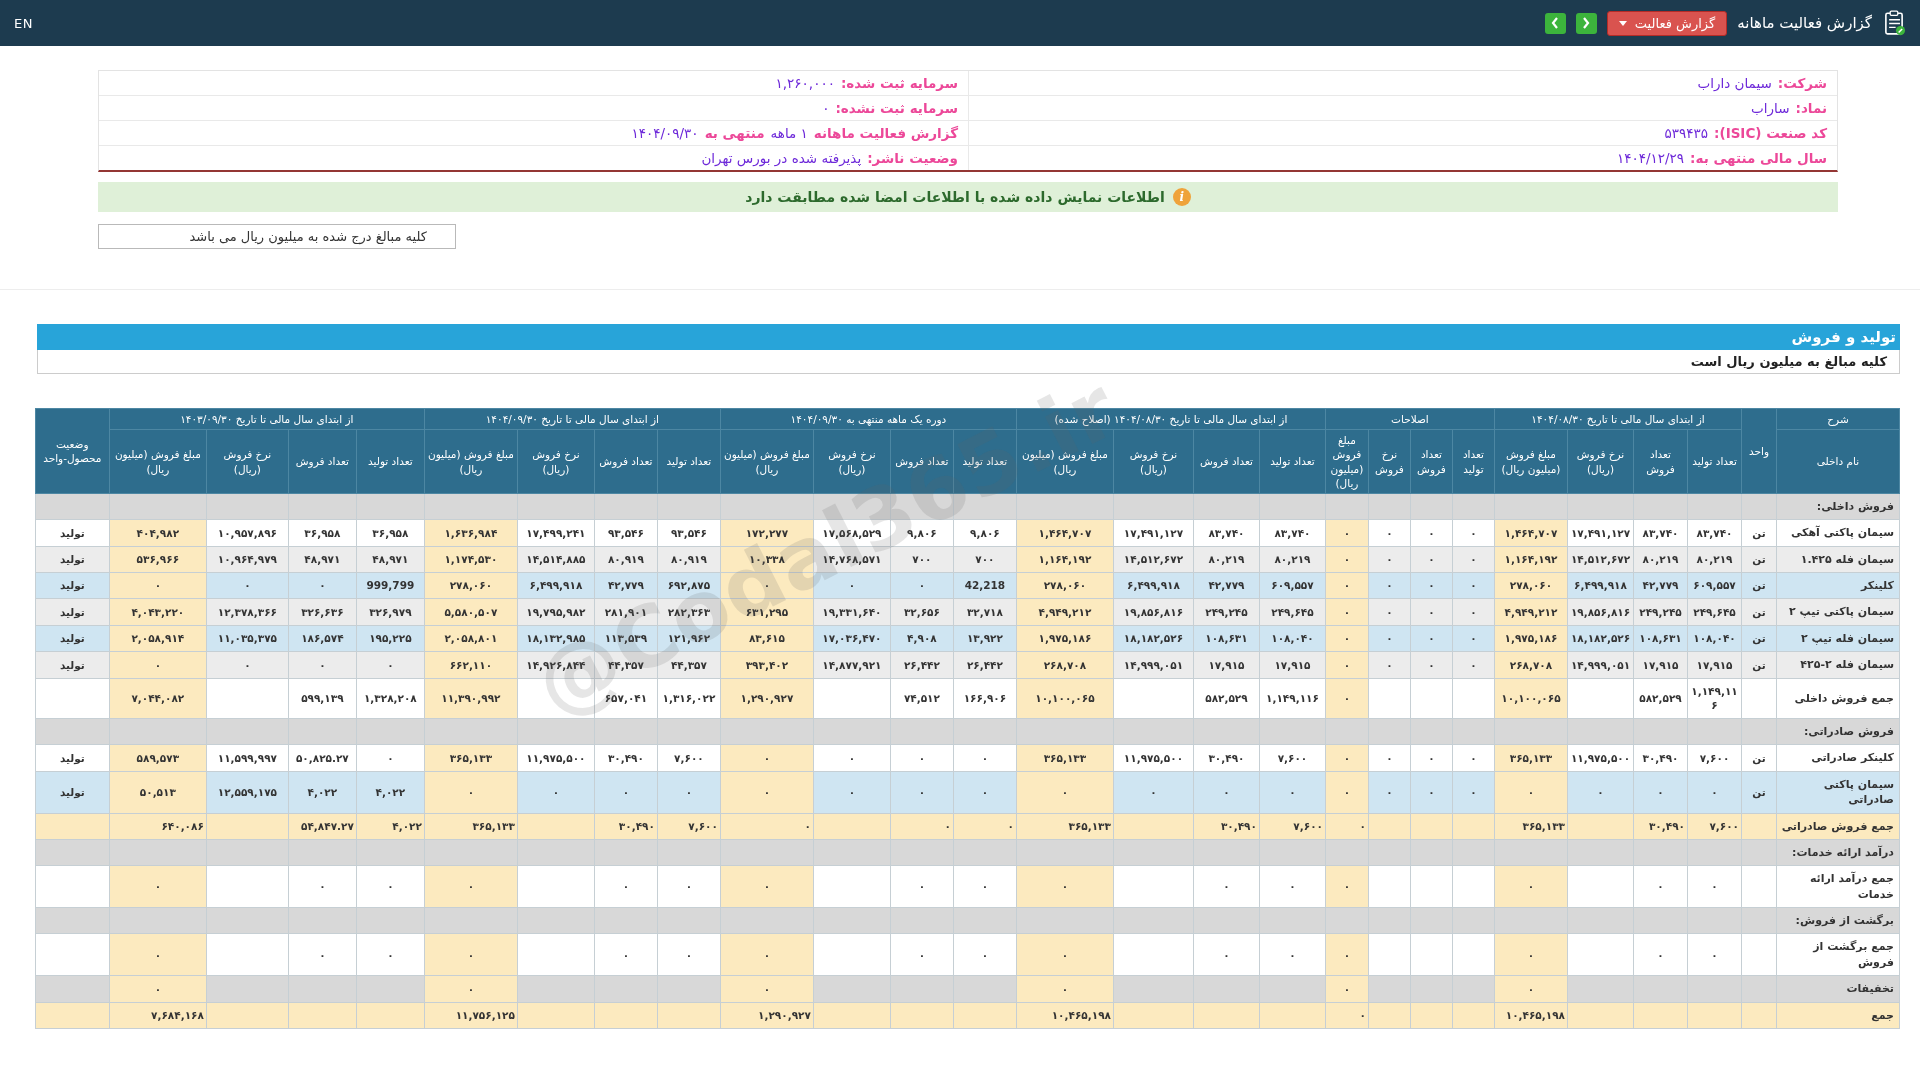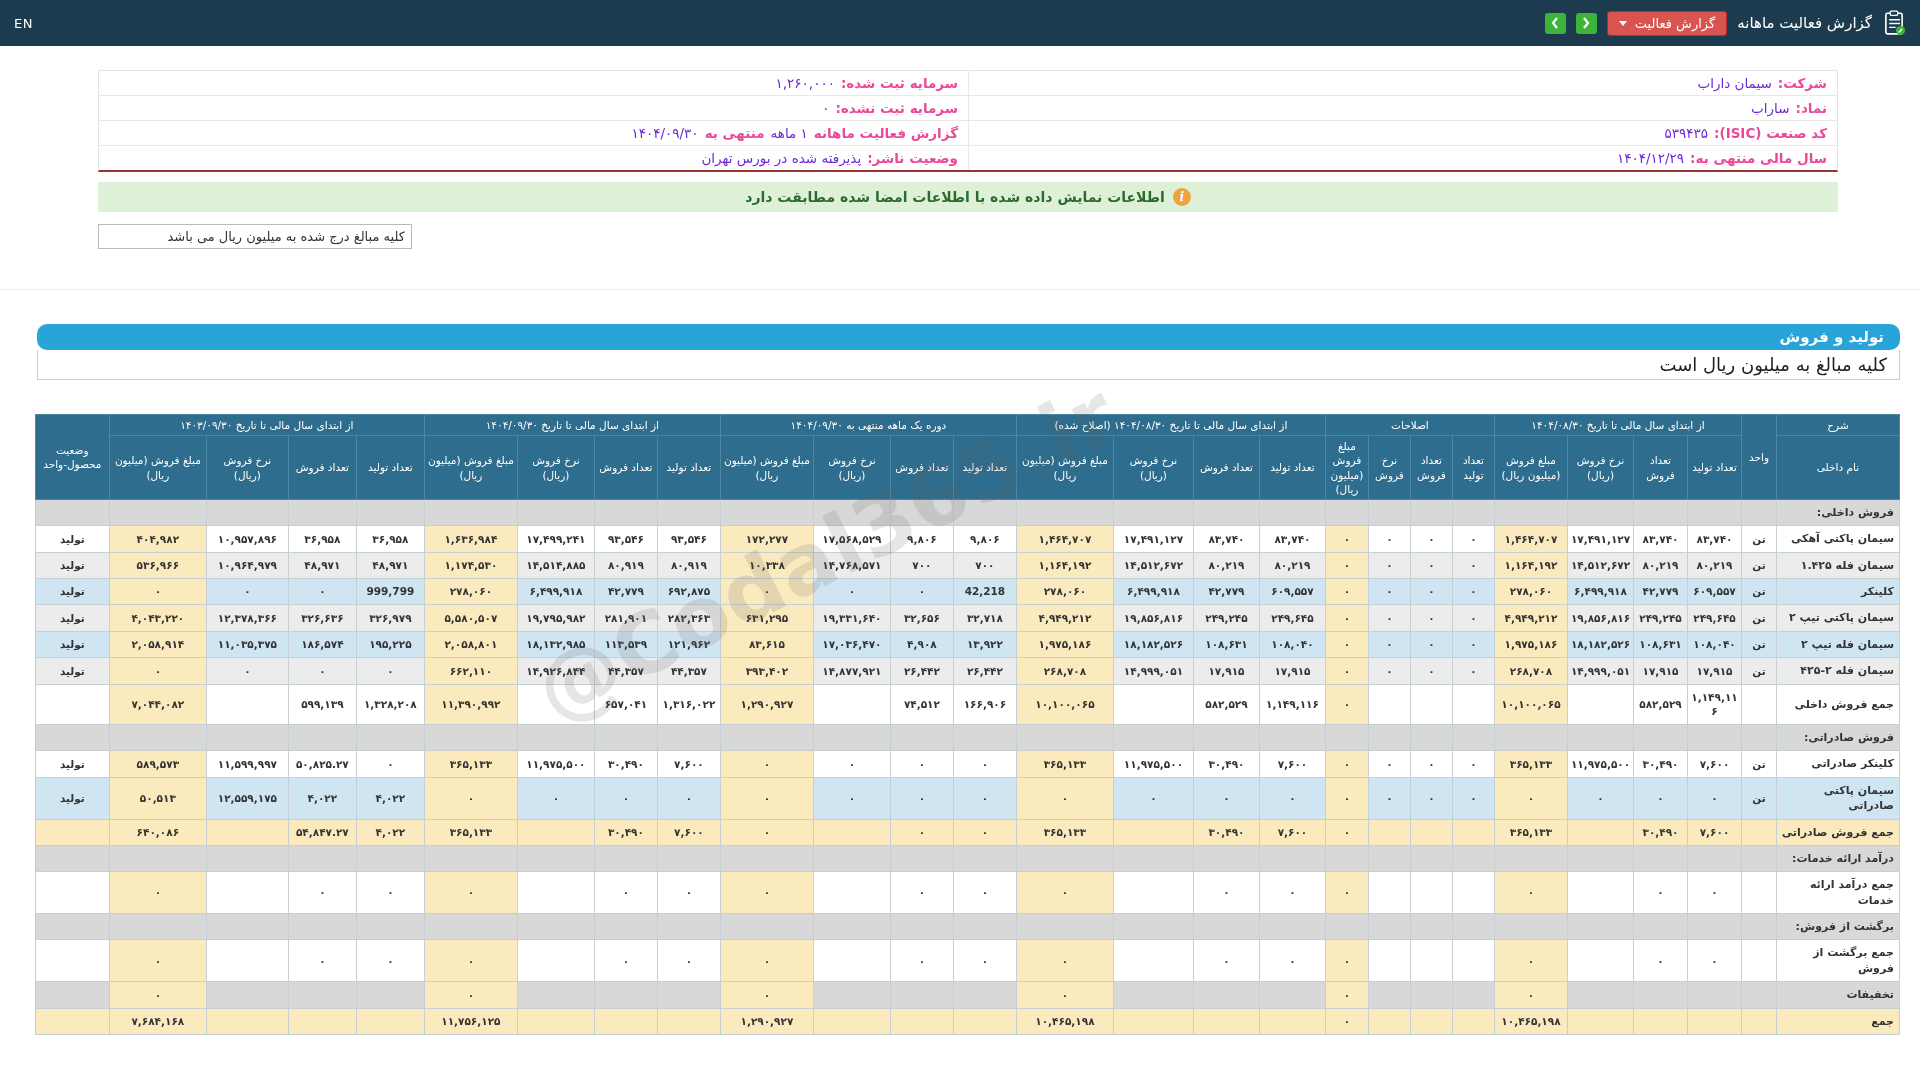--- a/index.html
+++ b/index.html
@@ -20,36 +20,36 @@
   .info-row + .info-row{border-top:1px solid #e9e9e9;}
   .half{width:50%;display:flex;align-items:center;gap:6px;padding:4px 10px;box-sizing:border-box;font-size:13.5px;}
   .half.rhalf{border-left:1px solid #e9e9e9;}
   .lbl{color:#ec4899;font-weight:bold;}
   .val{color:#6d28d9;}
   
   .banner{margin:10px 82px 0 98px;background:#dff0d8;height:30px;display:flex;align-items:center;justify-content:center;gap:8px;
     color:#2d6a2d;font-size:14px;font-weight:bold;}
   .banner-icon{width:18px;height:18px;border-radius:50%;background:#efa33b;color:#fff;font-style:italic;font-weight:bold;
     font-size:12px;display:flex;align-items:center;justify-content:center;font-family:"DejaVu Serif",serif;flex:0 0 auto;}
-  .note-box{margin:12px auto 12px 98px;width:300px;border:1px solid #b9b9b9;padding:4px 6px;font-size:13px;color:#333;}
+  .note-box{margin:12px auto 12px 98px;width:300px;border:1px solid #b9b9b9;padding:4px 28px;font-size:13px;color:#333;}
   .divider{margin-top:40px;border-top:1px solid #ededed;}
   
   .section{margin:34px 20px 0 37px;}
-  .section-bar{background:#28a4d9;color:#fff;font-weight:bold;font-size:15px;padding:4px 16px;border-radius:10px;}
-  .section-note{border:1px solid #ccc;border-top:none;background:#fff;font-weight:normal;font-size:18px;color:#222;padding:4px 12px;}
+  .section-bar{background:#28a4d9;color:#fff;font-weight:bold;font-size:15px;padding:4px 4px;}
+  .section-note{border:1px solid #ccc;border-top:none;background:#fff;font-weight:bold;font-size:13px;color:#222;padding:4px 12px;}
   .table-wrap{margin-top:34px;position:relative;}
   table{width:100%;border-collapse:collapse;table-layout:fixed;}
   th{background:#2e6d8d;color:#fff;font-weight:normal;font-size:10.5px;border:1px solid #4d87a3;padding:3px 2px;line-height:1.35;word-wrap:break-word;}
   td{border:1px solid #c6cfd4;font-size:10.5px;font-weight:bold;color:#333;text-align:center;padding:5px 2px;line-height:1.4;word-wrap:break-word;overflow:hidden;}
   td.name{text-align:right;padding-right:5px;font-size:11px;}
   
   .bg-white td{background:#fff;}
   .bg-gray td{background:#ececec;}
   .bg-blue td{background:#cfe5f2;}
-  .bg-cream td{background:#fceabf;}
+  .bg-cream td{background:#fceabf;text-align:right;}
   .bg-section td{background:#d8d8d8;}
   .bg-sectioncream td{background:#d8d8d8;}
   
   .bg-white td.mab,.bg-gray td.mab,.bg-blue td.mab,.bg-sectioncream td.mab,.bg-cream td.mab{background:#fceabf;}
   .watermark{position:absolute;top:90px;left:470px;transform:rotate(-27deg);font-size:84px;font-weight:bold;
     color:rgba(100,100,100,0.16);direction:ltr;pointer-events:none;z-index:4;letter-spacing:1px;white-space:nowrap;}
 </style>
 </head>
 <body>
 

